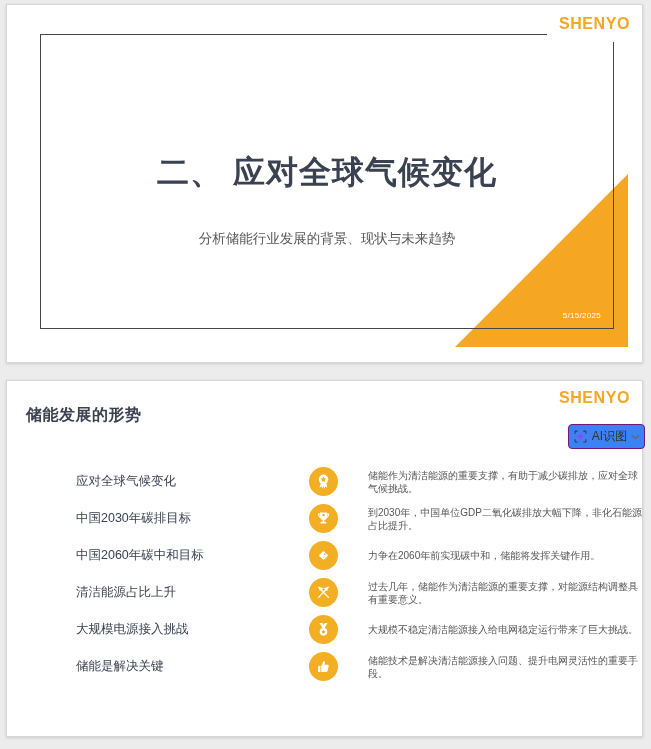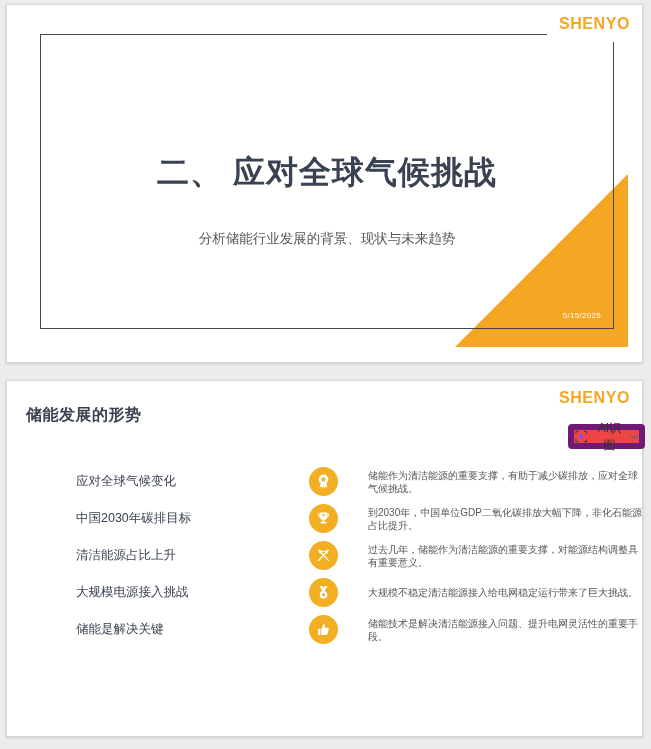--- a/index.html
+++ b/index.html
@@ -45,21 +45,21 @@
   .s2-title {
     position:absolute; left:19px; top:24px; font-size:16px; font-weight:700;
     color:var(--title-text); letter-spacing:.5px;
   }
   .logo-box2 {
     position:absolute; right:0; top:0; width:95px; height:33px; background:#fff;
     display:flex; align-items:center; justify-content:center;
   }
   .ai-btn {
     position:absolute; left:561px; top:43px; width:77px; height:25px;
-    background:#ef4444; border:6px solid #701a75; border-radius:4px;
+    background:#3b82f6; border:1px solid #701a75; border-radius:4px;
     display:flex; align-items:center; justify-content:center; gap:4px;
     cursor:pointer; font-family:inherit;
   }
   .ai-btn-label { font-size:12px; color:#333; }
   .rows { position:absolute; left:0; top:82px; width:637px; }
   .row { display:flex; align-items:center; height:37px; }
   .row-label {
     margin-left:69px; width:233px; font-size:12.5px; font-weight:400;
     color:var(--title-text);
   }
@@ -76,21 +76,21 @@
 <body>
 
 <section class="slide slide1">
   <svg class="corner-triangle" viewBox="0 0 173 173">
       <polygon points="173,0 173,173 0,173" fill="var(--accent)"></polygon>
     </svg>
   <div class="inner-frame"></div>
   <div class="logo-box1">
     <span class="brand-logo">SHENYO</span>
   </div>
-  <div class="s1-title">二、 应对全球气候挑战</div>
+  <div class="s1-title">二、 应对全球气候变化</div>
   <div class="s1-subtitle">分析储能行业发展的背景、现状与未来趋势</div>
   <div class="s1-date">5/15/2025</div>
 </section>
 
 <section class="slide slide2">
   <div class="logo-box2">
     <span class="brand-logo">SHENYO</span>
   </div>
   <div class="s2-title">储能发展的形势</div>
 
@@ -133,20 +133,32 @@
           <path d="M4.9 3.4 H2.7 Q2.7 6.9 5.4 7.6 L5.4 6.4 Q3.9 6 3.8 4.5 H4.9 Z" fill="#fff"></path>
           <path d="M11.1 3.4 H13.3 Q13.3 6.9 10.6 7.6 L10.6 6.4 Q12.1 6 12.2 4.5 H11.1 Z" fill="#fff"></path>
           <rect x="7.2" y="8.9" width="1.6" height="2.2" fill="#fff"></rect>
           <rect x="5.3" y="11" width="5.4" height="1.7" rx=".3" fill="#fff"></rect>
           <circle cx="8" cy="4.8" r="1.1" fill="var(--icon-circle)"></circle>
         </svg>
       </div>
       <div class="row-desc">到2030年，中国单位GDP二氧化碳排放大幅下降，非化石能源占比提升。</div>
     </div>
 
+    <div class="row">
+      <div class="row-label">中国2060年碳中和目标</div>
+      <div class="row-icon">
+        <svg width="17" height="17" viewBox="0 0 16 16">
+          <g transform="rotate(45 8 8)">
+            <rect x="4.8" y="4.8" width="6.4" height="6.4" rx="1.3" fill="#fff"></rect>
+            <circle cx="8" cy="6.3" r=".85" fill="var(--icon-circle)"></circle>
+          </g>
+        </svg>
+      </div>
+      <div class="row-desc">力争在2060年前实现碳中和，储能将发挥关键作用。</div>
+    </div>
 
     <div class="row">
       <div class="row-label">清洁能源占比上升</div>
       <div class="row-icon">
         <svg width="17" height="17" viewBox="0 0 16 16">
           <path d="M3.6 3 L12.6 12.6" stroke="#fff" stroke-width="1.3" stroke-linecap="round"></path>
           <path d="M12.4 3 L3.4 12.6" stroke="#fff" stroke-width="1.3" stroke-linecap="round"></path>
           <path d="M3.4 2.6 L8.1 4.1 L4.4 6.6 Z" fill="#fff"></path>
           <path d="M12.6 2.6 L7.9 4.1 L11.6 6.6 Z" fill="#fff"></path>
         </svg>

